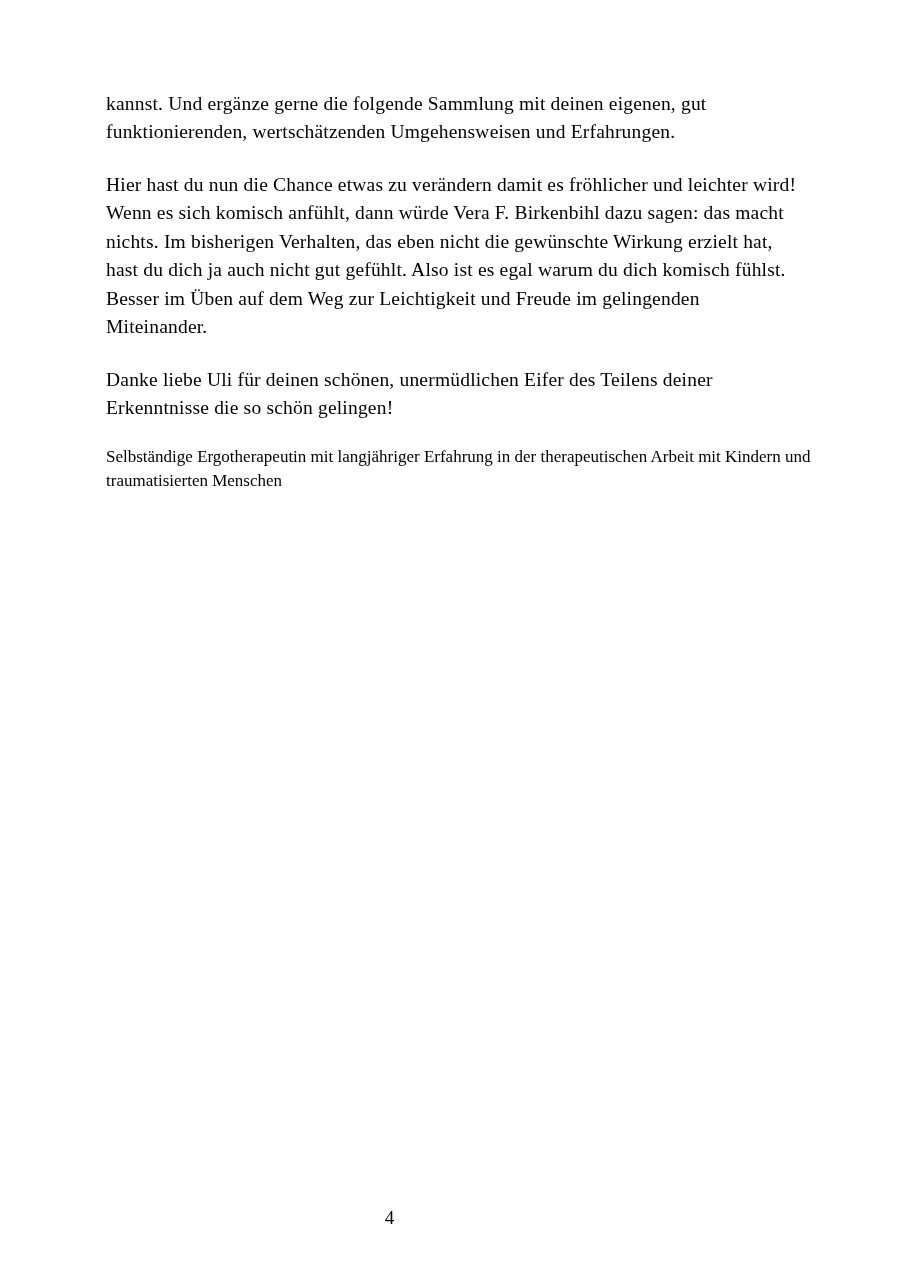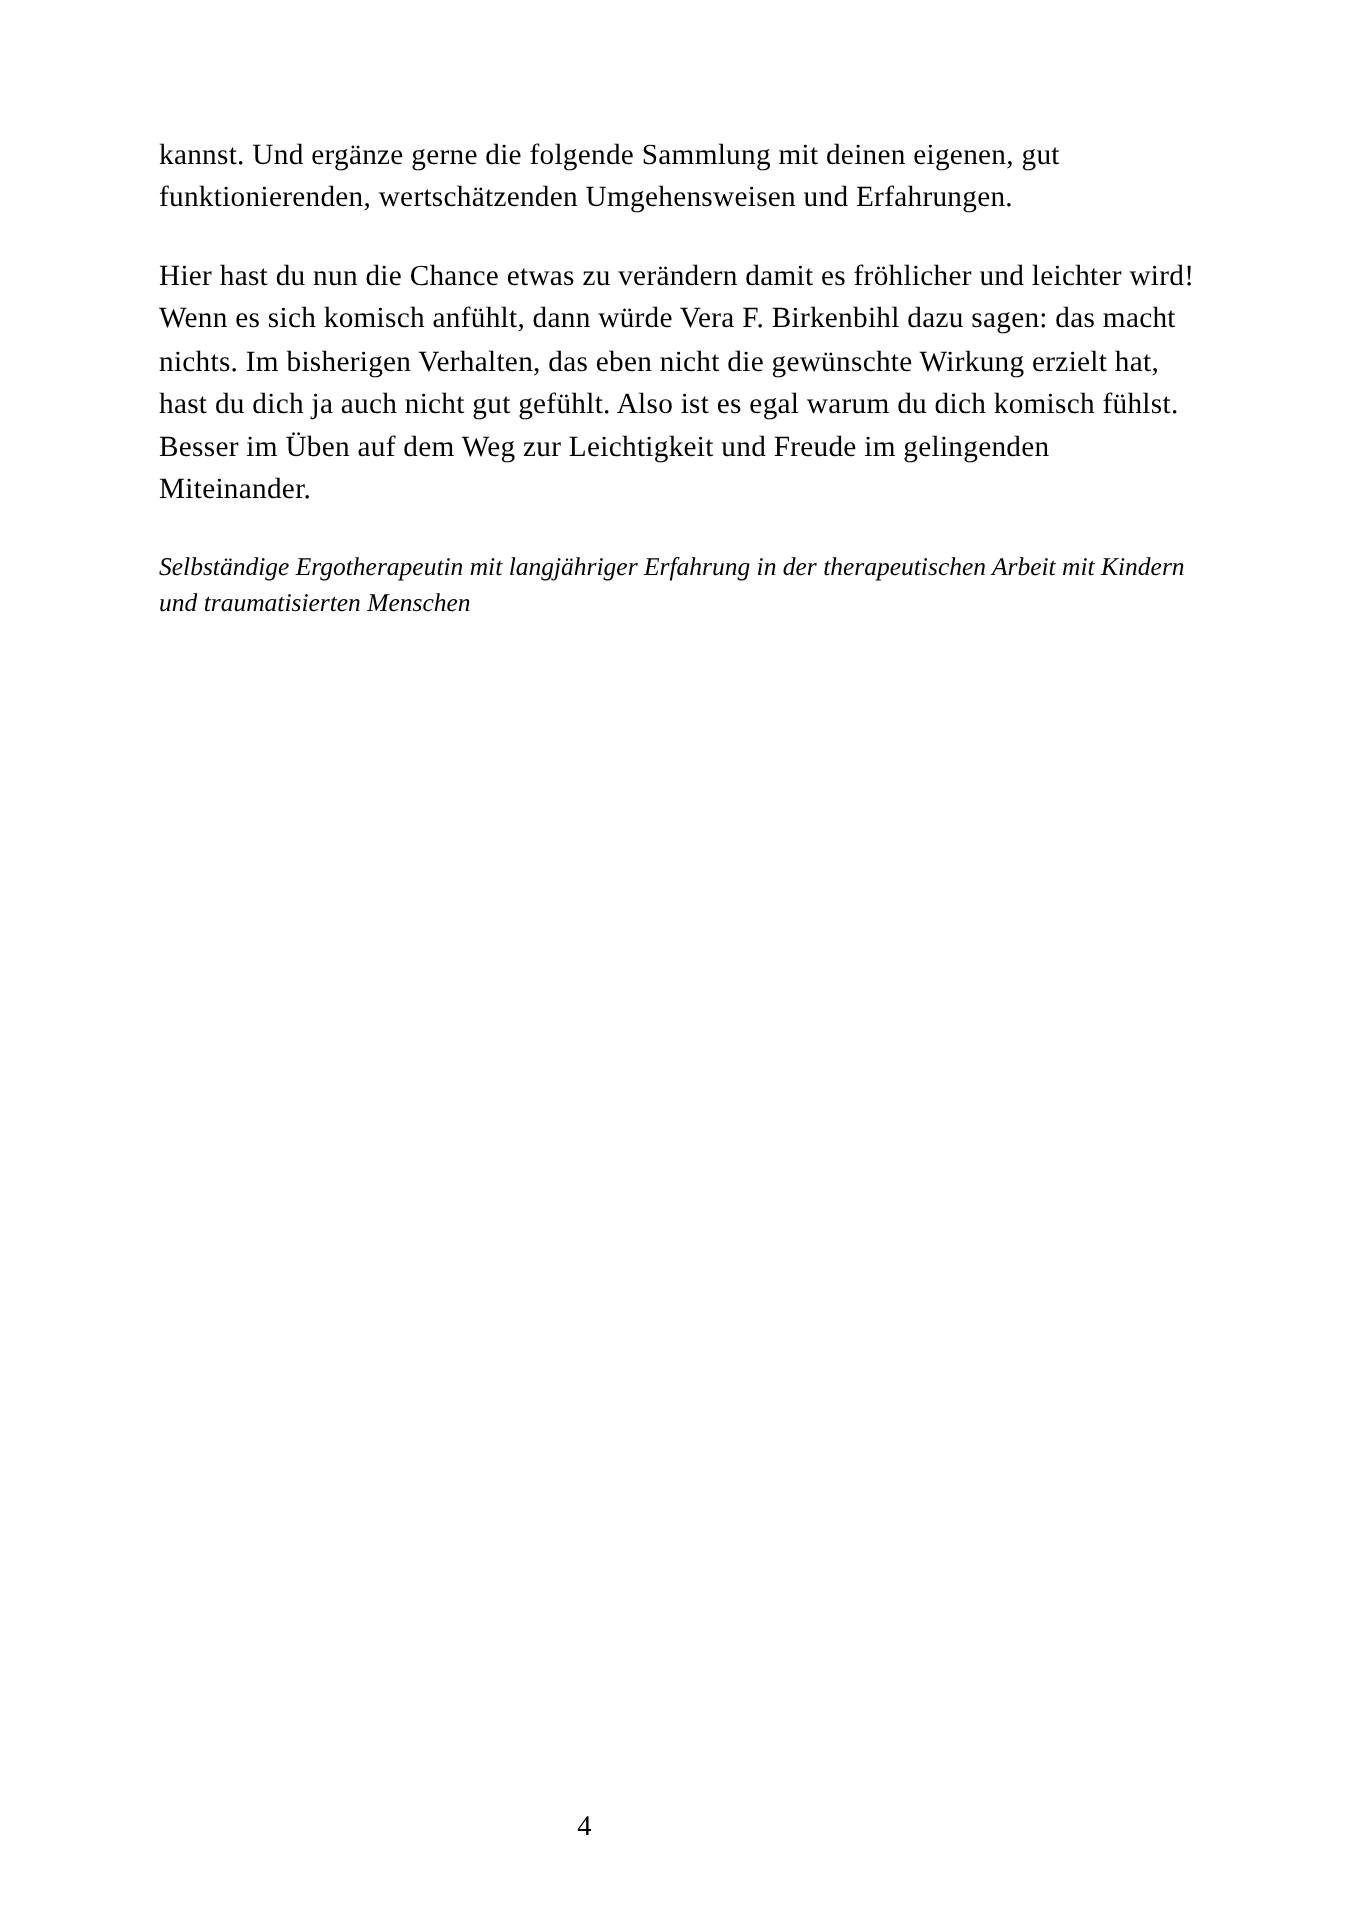--- a/index.html
+++ b/index.html
@@ -39,21 +39,20 @@
   .para.tight {
     margin-bottom: 22px;
   }
   .signature {
     font-size: 19.5px;
     line-height: 1.46;
     margin: 0;
   }
   .credential {
     font-size: 17px;
-    font-style: italic;
     line-height: 1.42;
     margin: 2px 0 0 0;
     width: 705px;
   }
   .page-number {
     position: absolute;
     left: 0;
     right: 0;
     top: 1207px;
     text-align: center;
@@ -64,19 +63,20 @@
 <body>
 
 <div class="page">
   <div class="content">
 
     <p class="para">kannst. Und ergänze gerne die folgende Sammlung mit deinen eigenen, gut funktionierenden, wertschätzenden Umgehensweisen und Erfahrungen.</p>
 
     <p class="para">Hier hast du nun die Chance etwas zu verändern damit es fröhlicher und leichter wird! Wenn es sich komisch anfühlt, dann würde Vera F. Birkenbihl dazu sagen: das macht nichts. Im bisherigen Verhalten, das eben nicht die gewünschte Wirkung erzielt hat, hast du dich ja auch nicht gut gefühlt. Also ist es egal warum du dich komisch fühlst. Besser im Üben auf dem Weg zur Leichtigkeit und Freude im gelingenden Miteinander.</p>
 
 
+    <p class="para tight">Danke liebe Uli für deinen schönen, unermüdlichen Eifer des Teilens deiner Erkenntnisse die so schön gelingen!</p>
 
     <p class="credential">Selbständige Ergotherapeutin mit langjähriger Erfahrung in der therapeutischen Arbeit mit Kindern und traumatisierten Menschen</p>
 
   </div>
 
   <div class="page-number">4</div>
 </div>
 
 </body></html>

